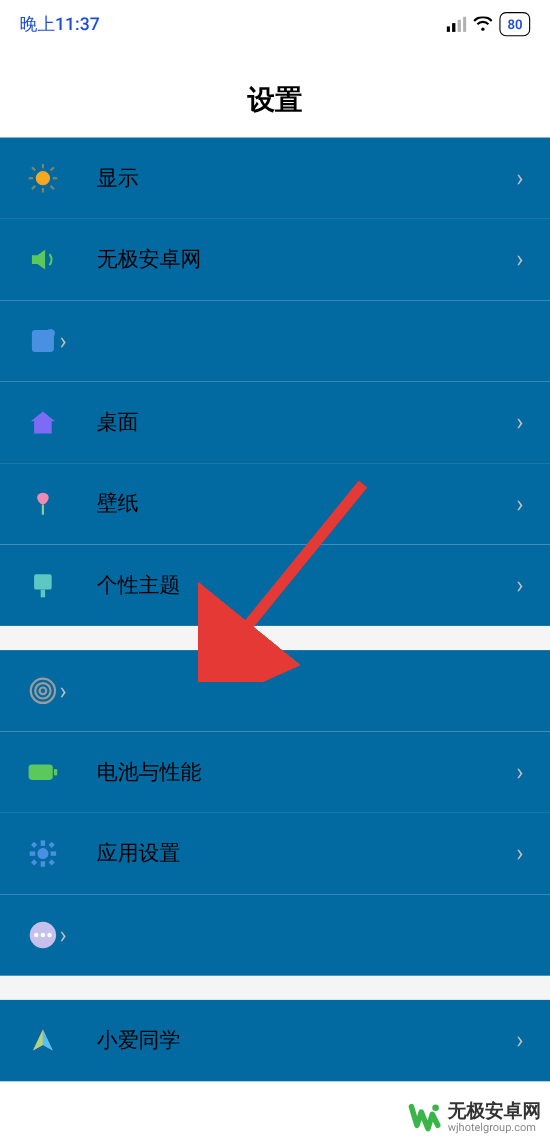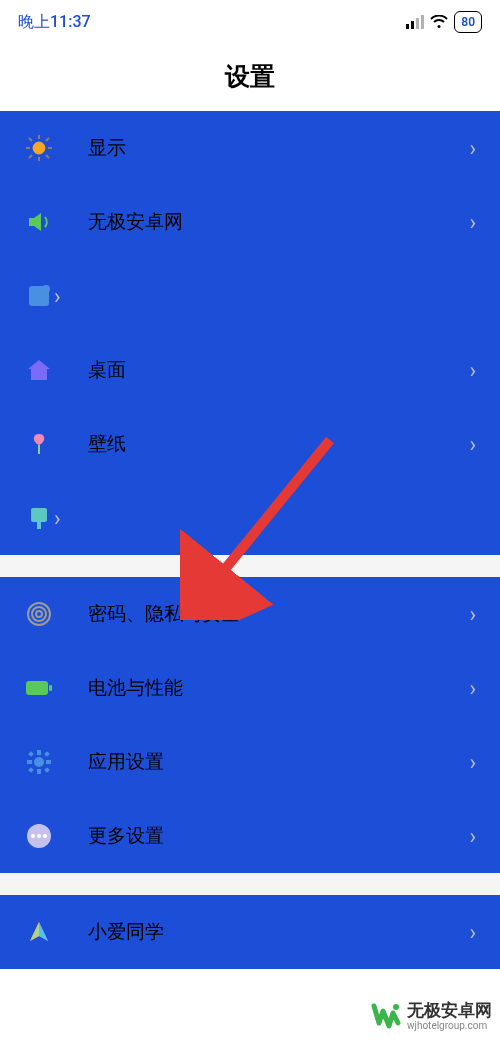--- a/index.html
+++ b/index.html
@@ -14,25 +14,25 @@
     .status-bar{
       display:flex;justify-content:space-between;align-items:center;
       padding:6px 18px 0 18px;height:38px;font-size:16px;font-weight:500;color:#1d4ed8;
     }
     .status-right{display:flex;align-items:center;gap:6px}
     .battery-box{
       border:1.5px solid #000;border-radius:6px;padding:10px 6px;height:20px;
       display:flex;align-items:center;font-size:12px;font-weight:600;
     }
     .page-title{
-      text-align:center;font-size:25px;font-weight:600;margin-top:22px;margin-bottom:18px;
+      text-align:center;font-size:25px;font-weight:600;margin-top:36px;margin-bottom:18px;
     }
     .list{display:flex;flex-direction:column}
     .item{
-      display:flex;align-items:center;height:74px;padding:0 24px;cursor:pointer;background:#1d4ed8;
+      display:flex;align-items:center;height:74px;padding:0 24px;cursor:pointer;background:#0369a1;
     }
     .icon-wrap{width:30px;height:30px;display:flex;align-items:center;justify-content:center}
     .label{flex:1;margin-left:34px;font-size:19px;color:#000;font-weight:400}
     .chevron{color:#bfbfbf;font-size:22px}
     .divider{height:22px;background:#f5f5f5}
     .arrow-svg{
       position:absolute;left:180px;top:430px;width:170px;height:190px;pointer-events:none;z-index:10;
     }
     .wm{
       position:absolute;right:8px;bottom:10px;display:flex;align-items:center;gap:6px;z-index:20;
@@ -137,37 +137,37 @@
     <span class="chevron">›</span>
   </div>
 
   <div class="item">
     <span class="icon-wrap">
       <svg width="26" height="26" viewBox="0 0 26 26">
           <rect x="5" y="3" width="16" height="14" rx="2" class="c-teal"></rect>
           <rect x="11" y="17" width="4" height="7" class="c-teal"></rect>
         </svg>
     </span>
+    <span class="label">个性主题</span>
     <span class="chevron">›</span>
   </div>
 </div>
 
 <div class="divider"></div>
 
 <div class="list">
 
   <div class="item">
     <span class="icon-wrap">
       <svg width="26" height="26" viewBox="0 0 26 26">
         <circle cx="13" cy="13" r="11" fill="none" stroke="#9B9B9B" stroke-width="2"></circle>
         <circle cx="13" cy="13" r="7" fill="none" stroke="#9B9B9B" stroke-width="2"></circle>
         <circle cx="13" cy="13" r="3" fill="none" stroke="#9B9B9B" stroke-width="2"></circle>
       </svg>
     </span>
-    <span class="label">密码、隐私与安全</span>
     <span class="chevron">›</span>
   </div>
 
   <div class="item">
     <span class="icon-wrap">
       <svg width="28" height="18" viewBox="0 0 28 18">
           <rect x="1" y="2" width="22" height="14" rx="3" class="c-green"></rect>
           <rect x="24" y="6" width="3" height="6" rx="1" class="c-green"></rect>
         </svg>
     </span>
@@ -197,21 +197,20 @@
 
   <div class="item">
     <span class="icon-wrap">
       <svg width="26" height="26" viewBox="0 0 26 26">
           <circle cx="13" cy="13" r="12" class="c-lav"></circle>
         <circle cx="7" cy="13" r="2" fill="#fff"></circle>
           <circle cx="13" cy="13" r="2" fill="#fff"></circle>
           <circle cx="19" cy="13" r="2" fill="#fff"></circle>
       </svg>
     </span>
-    <span class="label">更多设置</span>
     <span class="chevron">›</span>
   </div>
 </div>
 
 <div class="divider"></div>
 
 <div class="list">
   <div class="item">
     <span class="icon-wrap">
       <svg width="26" height="26" viewBox="0 0 26 26">

